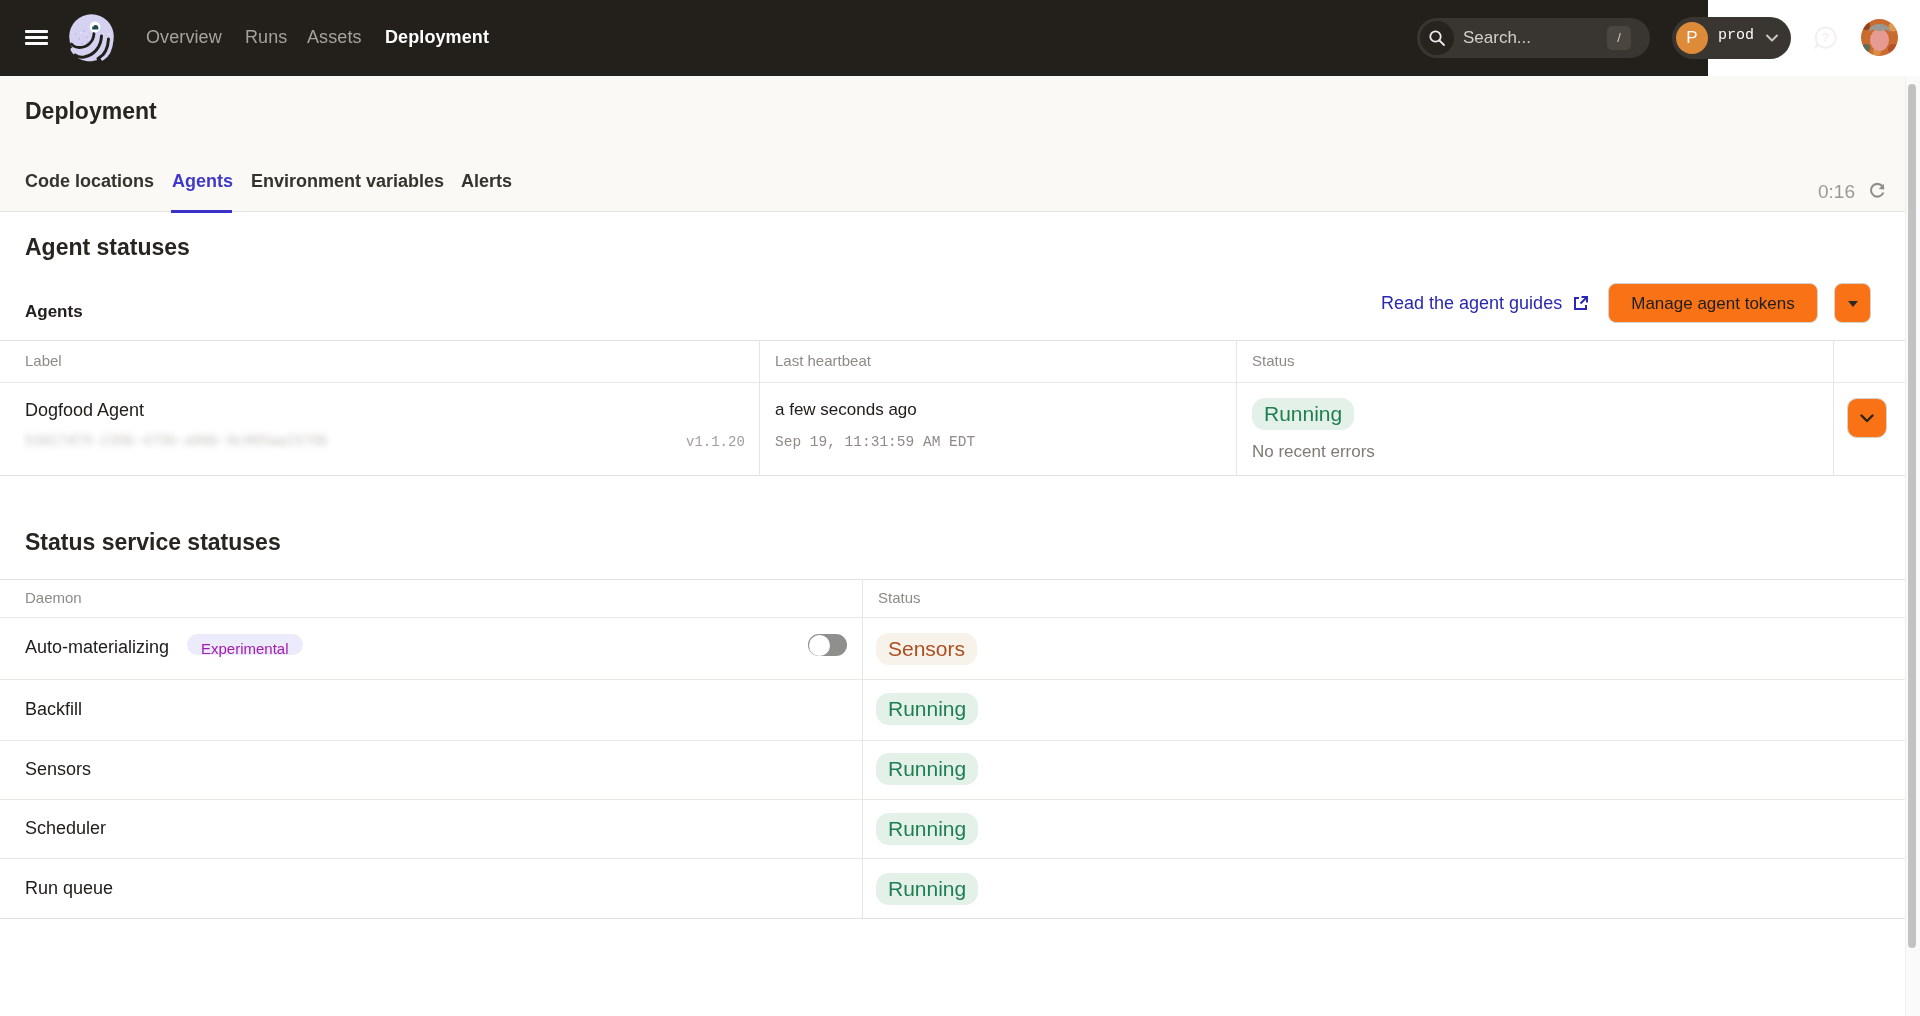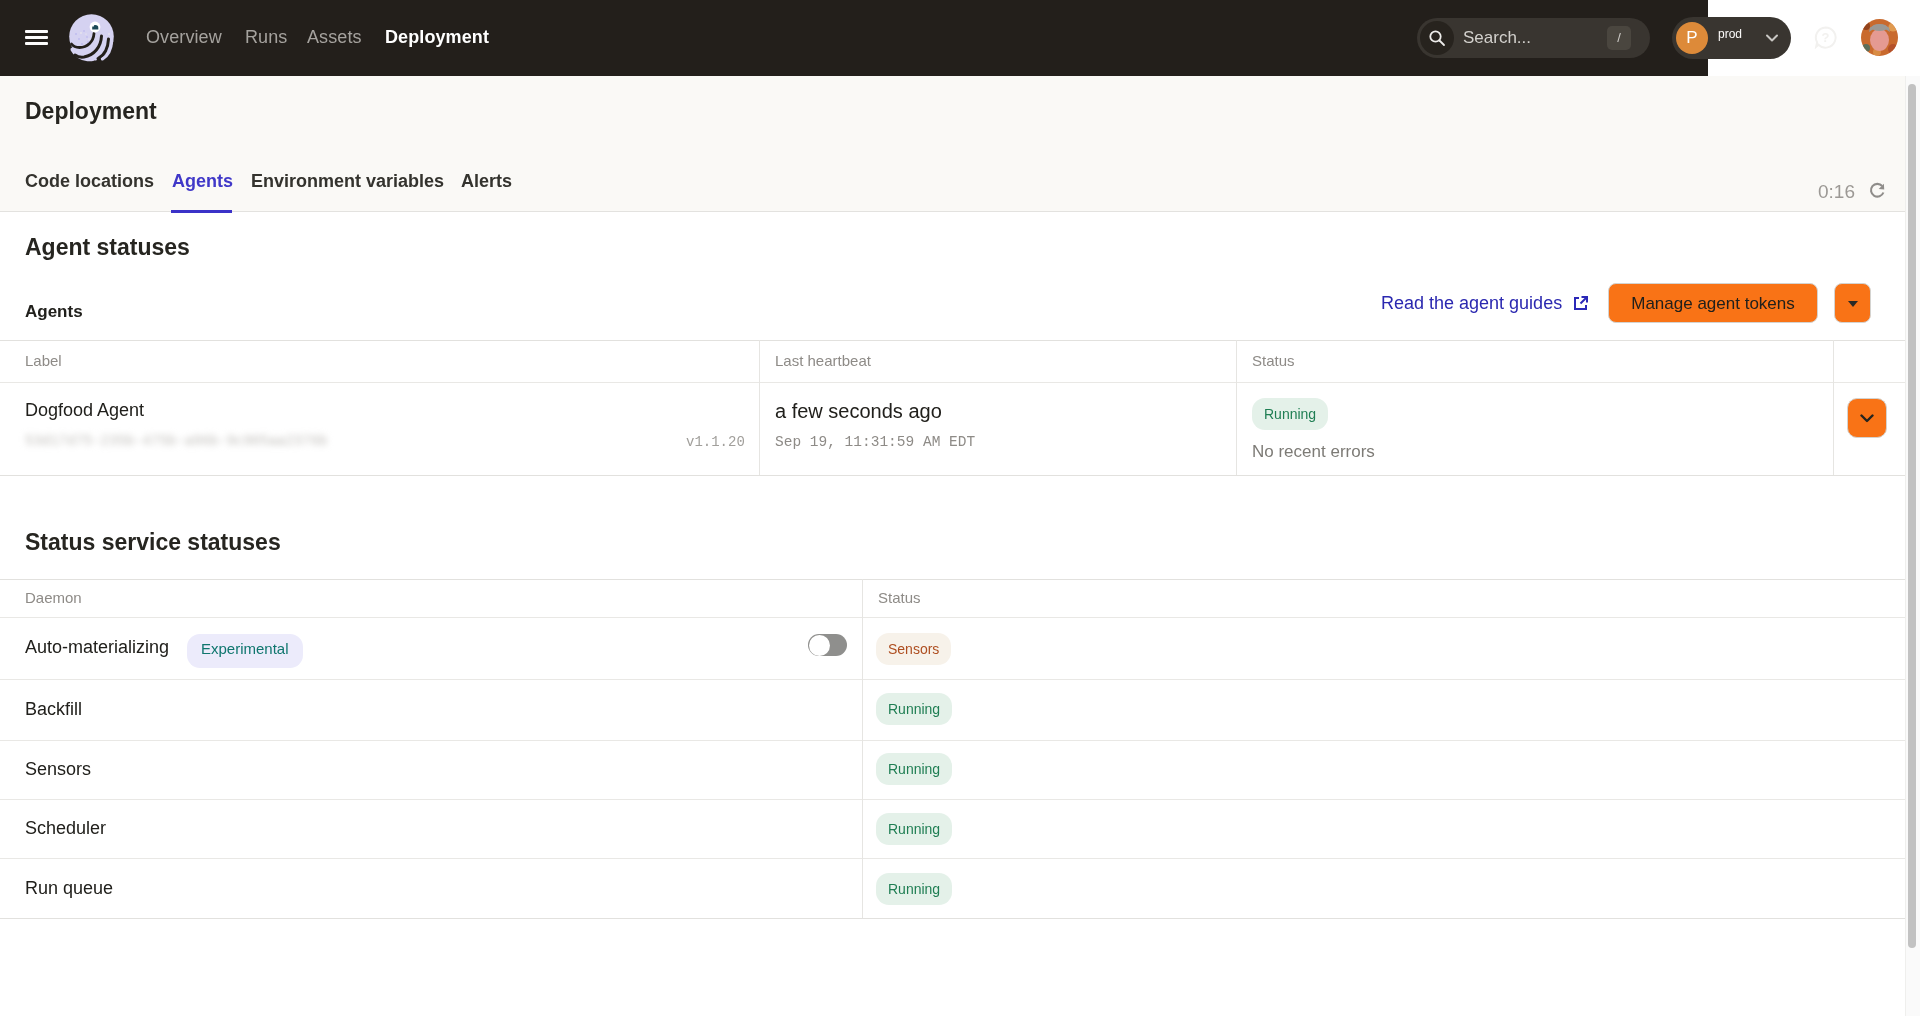--- a/index.html
+++ b/index.html
@@ -21,24 +21,24 @@
   #pagehead { position:absolute; left:0; top:76px; width:1920px; height:136px; background:#FAF9F6; border-bottom:1px solid #E3E2DF; }
   #pagehead h1 { position:absolute; left:25px; top:22px; font-size:23px; font-weight:700; color:#262520; }
   .tab { position:absolute; top:95px; font-size:18px; font-weight:700; color:#34332E; }
   #tab-agents { color:#4038C8; }
   #tabline { position:absolute; left:171px; top:134px; width:61px; height:3px; background:#3B32C8; }
   #refresh-num { position:absolute; left:1818px; top:105px; font-size:19px; color:#9C9995; }
 
   
   h2 { position:absolute; font-size:23px; font-weight:700; color:#262520; }
   .colhead { font-size:15px; color:#8E8B87; }
-  .tag { display:inline-block; height:32px; line-height:32px; border-radius:13px; padding:0 12px; font-size:14px; }
+  .tag { display:inline-block; height:32px; line-height:32px; border-radius:13px; padding:0 12px; font-size:21px; }
   .tag-green { background:#E4F1E9; color:#1F7E53; }
   .tag-paused { background:#F7F2EA; color:#AE4E20; }
-  .tag-exp { background:#ECEBFB; color:#0f766e; font-size:15px; height:34px; line-height:30px; padding:0 14px; }
+  .tag-exp { background:#ECEBFB; color:#a21caf; font-size:15px; height:21px; line-height:30px; padding:0 14px; }
   .vline { position:absolute; width:1px; background:#E6E5E2; }
   .hline { position:absolute; left:0; width:1905px; height:1px; background:#E2E1DE; }
   .hline-dot { position:absolute; left:0; width:1905px; height:1px; background:#E9E8E5; }
   .mono { font-family:"Liberation Mono", monospace; }
   .btn { position:absolute; background:#f97316; border:1px solid #D4D3D0; border-radius:8px; }
 </style>
 </head>
 <body>
 
 <div id="topbar">
@@ -88,21 +88,21 @@
         <circle cx="7.5" cy="7.5" r="5.2" fill="none" stroke="#EDECEA" stroke-width="1.8"></circle>
         <line x1="11.5" y1="11.5" x2="16" y2="16" stroke="#EDECEA" stroke-width="1.8" stroke-linecap="round"></line>
       </svg>
     </div>
     <div style="position:absolute;left:46px;top:10px;font-size:17px;color:#D3D1CD;">Search...</div>
     <div style="position:absolute;left:190px;top:8px;width:24px;height:24px;border-radius:5px;background:#4A463F;color:#CFCDC9;font-size:13px;text-align:center;line-height:24px;">/</div>
   </div>
 
   <div id="prodchip">
     <div id="prodcirc">P</div>
-    <div style="position:absolute;left:46px;top:10px;font-size:12px;color:#FCFBFA;">prod</div>
+    <div style="position:absolute;left:46px;top:10px;font-size:15px;color:#FCFBFA;font-family:Liberation Mono, monospace;">prod</div>
     <svg style="position:absolute;left:93px;top:16px" width="14" height="10" viewBox="0 0 14 10">
       <path d="M 2 2.5 L 7 7.5 L 12 2.5" fill="none" stroke="#C9C7C3" stroke-width="2" stroke-linecap="round" stroke-linejoin="round"></path>
     </svg>
   </div>
 
   <svg style="position:absolute;left:1814px;top:26px" width="23" height="23" viewBox="0 0 23 23">
     <path d="M 11.5 1.4 a 10.1 10.1 0 1 1 -7.1 17.3 l -2.2 2 l 0.9 -4.4 a 10.1 10.1 0 0 1 8.4 -14.9 z" fill="none" stroke="#F2F1EF" stroke-width="2"></path>
     <text x="11.5" y="16" font-size="13" font-weight="700" fill="#F2F1EF" text-anchor="middle" font-family="Liberation Sans">?</text>
   </svg>
 
@@ -162,21 +162,21 @@
 <div class="vline" style="left:1833px; top:340px; height:135px;"></div>
 
 <div class="abs colhead" style="left:25px; top:352px;">Label</div>
 <div class="abs colhead" style="left:775px; top:352px;">Last heartbeat</div>
 <div class="abs colhead" style="left:1252px; top:352px;">Status</div>
 
 <div class="abs" style="left:25px; top:400px; font-size:18px; font-weight:400;">Dogfood Agent</div>
 <div class="abs mono" style="left:25px; top:433px; font-size:14px; color:#C0BEBA; filter:blur(3px);">53d17d75-235b-475b-a96b-9c905aa2376b</div>
 <div class="abs mono" style="left:686px; top:434px; font-size:14px; color:#A19F9B;">v1.1.20</div>
 
-<div class="abs" style="left:775px; top:400px; font-size:20px;">a few seconds ago</div>
+<div class="abs" style="left:775px; top:400px; font-size:17px;">a few seconds ago</div>
 <div class="abs mono" style="left:775px; top:434px; font-size:14.5px; color:#8E8B87;">Sep 19, 11:31:59 AM EDT</div>
 
 <div class="abs tag tag-green" style="left:1252px; top:398px;">Running</div>
 <div class="abs" style="left:1252px; top:442px; font-size:17px; color:#7D7B76;">No recent errors</div>
 
 <div class="btn" style="left:1847px; top:398px; width:40px; height:40px; border-radius:10px;">
   <svg style="position:absolute;left:12px;top:15px" width="14" height="9" viewBox="0 0 14 9">
     <path d="M 1.5 1.5 L 7 7 L 12.5 1.5" fill="none" stroke="#25241F" stroke-width="2.4" stroke-linecap="round" stroke-linejoin="round"></path>
   </svg>
 </div>

